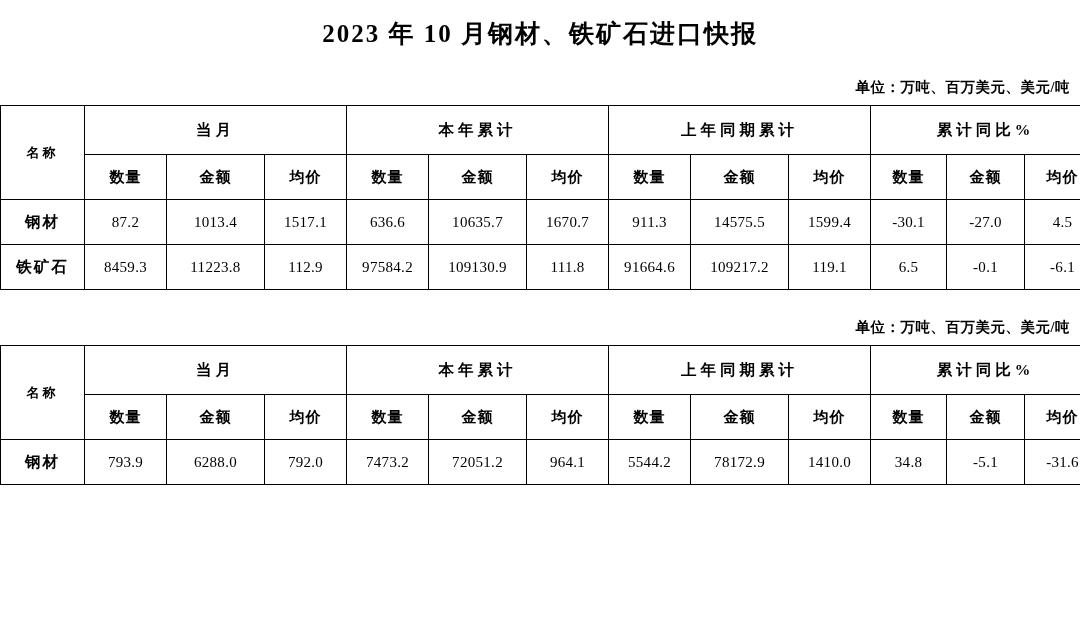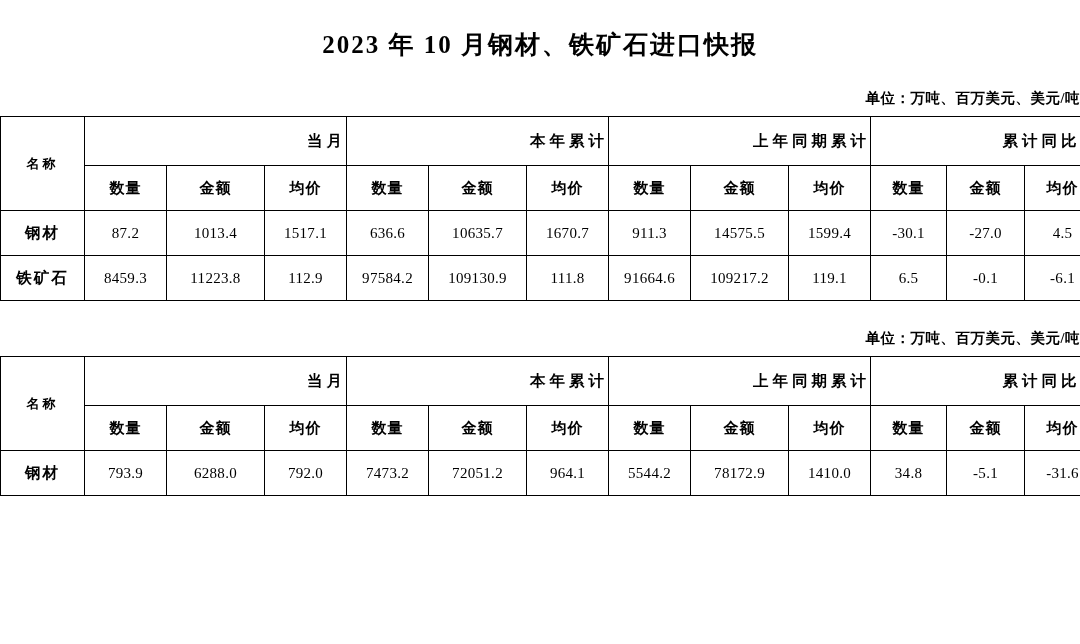--- a/index.html
+++ b/index.html
@@ -18,32 +18,33 @@
     position: relative;
     width: 1080px;
     height: 644px;
     box-sizing: border-box;
   }
   .doc-title {
     text-align: center;
     font-size: 25px;
     font-weight: 600;
     letter-spacing: 2px;
-    margin: 12px;
+    margin: 1px;
     padding-top: 16px;
     font-family: "Liberation Serif", "DejaVu Serif", serif;
   }
   .doc-title.second {
     padding-top: 28px;
   }
   .unit-line {
     text-align: right;
     font-size: 14.5px;
     font-weight: 600;
     letter-spacing: 0.5px;
+    padding-right: 10px;
     margin-top: 28px;
   }
   table.data-table {
     border-collapse: collapse;
     table-layout: fixed;
     width: 1058px;
     margin: 8px auto 0 auto;
     font-size: 14.5px;
   }
   table.data-table th,
@@ -58,21 +59,20 @@
     letter-spacing: 0.5px;
   }
   table.data-table th {
     font-weight: 600;
     letter-spacing: 1px;
   }
   table.data-table th.group {
     height: 48px;
     font-size: 15.5px;
     letter-spacing: 4px;
-    text-align: right;
   }
   table.data-table th.namecol {
     letter-spacing: 3px;
     font-size: 13px;
   }
   table.data-table td.rowlabel {
     font-weight: 600;
     letter-spacing: 2px;
     font-size: 15.5px;
   }

